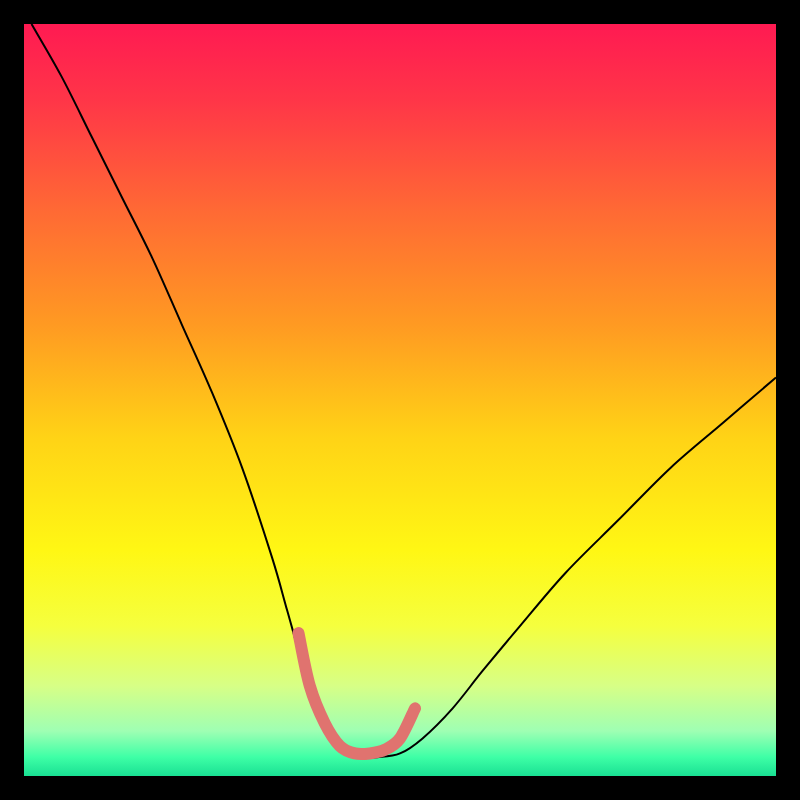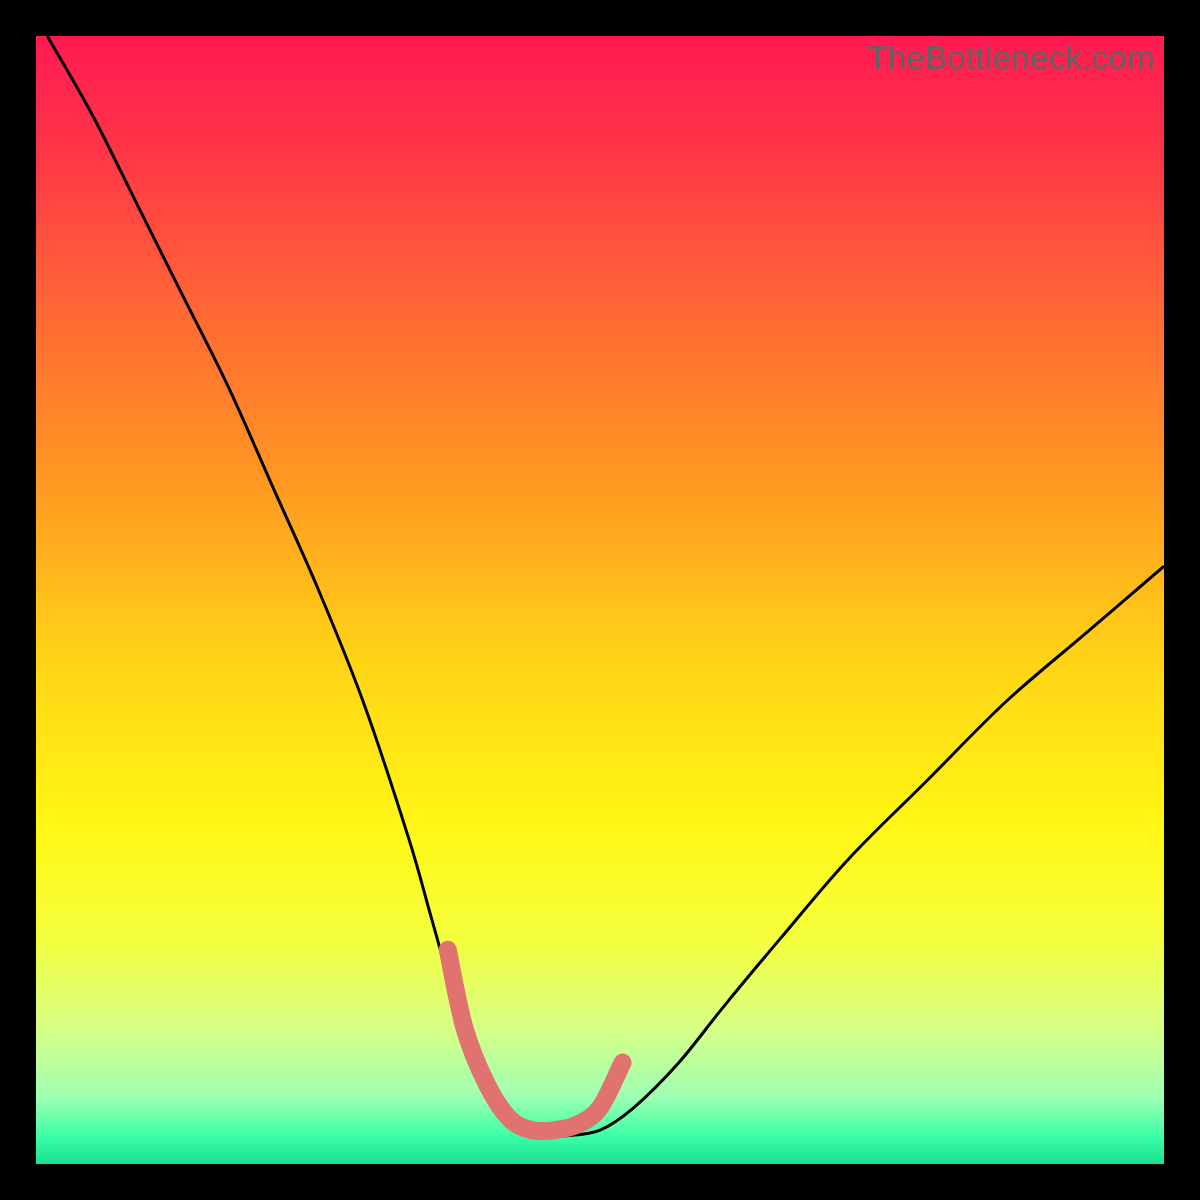--- a/index.html
+++ b/index.html
@@ -59,14 +59,13 @@
           <stop offset="94%" stop-color="#9fffb3"></stop>
           <stop offset="97.5%" stop-color="#3effa6"></stop>
           <stop offset="100%" stop-color="#19e093"></stop>
         </linearGradient>
     </defs>
     <rect id="bg-rect" x="0" y="0" width="752" height="752" fill="url(#bg-grad)"></rect>
     <path id="curve-main" fill="none" stroke="#000000" stroke-width="2" d="M 7.5200000000000005 0 C 12.533333333333335 8.773333333333332 27.573333333333338 33.839999999999975 37.6 52.639999999999986 C 47.626666666666665 71.44 57.65333333333332 92.74666666666673 67.67999999999999 112.80000000000007 C 77.70666666666666 132.8533333333334 87.73333333333333 152.90666666666672 97.76 172.96000000000004 C 107.78666666666668 193.01333333333335 117.81333333333333 211.81333333333333 127.84 233.12 C 137.86666666666667 254.42666666666668 147.89333333333332 278.24 157.92 300.8 C 167.94666666666666 323.36 177.97333333333333 344.6666666666667 188 368.48 C 198.02666666666667 392.29333333333335 208.0533333333333 416.1066666666667 218.07999999999998 443.68 C 228.10666666666665 471.25333333333333 240.64000000000001 510.10666666666674 248.16000000000003 533.9200000000001 C 255.68000000000004 557.7333333333333 258.18666666666667 569.0133333333333 263.2 586.56 C 268.2133333333333 604.1066666666666 273.2266666666667 622.9066666666668 278.24 639.2 C 283.25333333333333 655.4933333333333 288.2666666666667 671.7866666666667 293.28000000000003 684.32 C 298.29333333333335 696.8533333333334 303.3066666666667 706.88 308.32 714.4 C 313.3333333333333 721.92 318.3466666666667 726.3066666666667 323.36 729.44 C 328.37333333333333 732.5733333333334 333.3866666666667 732.5733333333334 338.40000000000003 733.2 C 343.41333333333336 733.8266666666667 347.17333333333335 733.8266666666667 353.44 733.2 C 359.70666666666665 732.5733333333334 368.48 732.5733333333334 376 729.44 C 383.52 726.3066666666667 389.7866666666667 721.92 398.56 714.4 C 407.3333333333333 706.88 418.61333333333334 695.6 428.64 684.32 C 438.66666666666663 673.0400000000001 447.43999999999994 660.5066666666667 458.71999999999997 646.72 C 470 632.9333333333334 482.5333333333334 617.8933333333333 496.32000000000005 601.6 C 510.1066666666667 585.3066666666667 525.1466666666666 566.5066666666667 541.4399999999999 548.96 C 557.7333333333332 531.4133333333334 576.5333333333333 513.8666666666667 594.08 496.32 C 611.6266666666668 478.7733333333333 629.1733333333334 459.97333333333336 646.72 443.68 C 664.2666666666667 427.38666666666666 681.8133333333334 413.6 699.36 398.56 C 716.9066666666666 383.52 743.2266666666667 360.96 752 353.44"></path>
     <path id="curve-marker" fill="none" stroke="#e0736f" stroke-width="12" stroke-linecap="round" stroke-linejoin="round" d="M 274.48 609.12 C 276.36 617.8933333333333 281.37333333333333 646.72 285.76 661.76 C 290.14666666666665 676.8 295.7866666666667 689.3333333333334 300.8 699.36 C 305.81333333333333 709.3866666666667 310.82666666666665 716.9066666666666 315.84 721.92 C 320.8533333333333 726.9333333333333 325.8666666666667 728.1866666666667 330.88 729.44 C 335.8933333333333 730.6933333333334 340.9066666666667 730.0666666666667 345.92 729.44 C 350.93333333333334 728.8133333333334 355.94666666666666 728.1866666666666 360.96 725.68 C 365.9733333333333 723.1733333333333 370.9866666666667 721.2933333333333 376 714.4 C 381.0133333333333 707.5066666666667 388.53333333333336 689.3333333333334 391.04 684.32"></path>
   </svg>
 
-  <div class="watermark">TheBottleneck.com</div>
 </div>
 
 </body></html>

